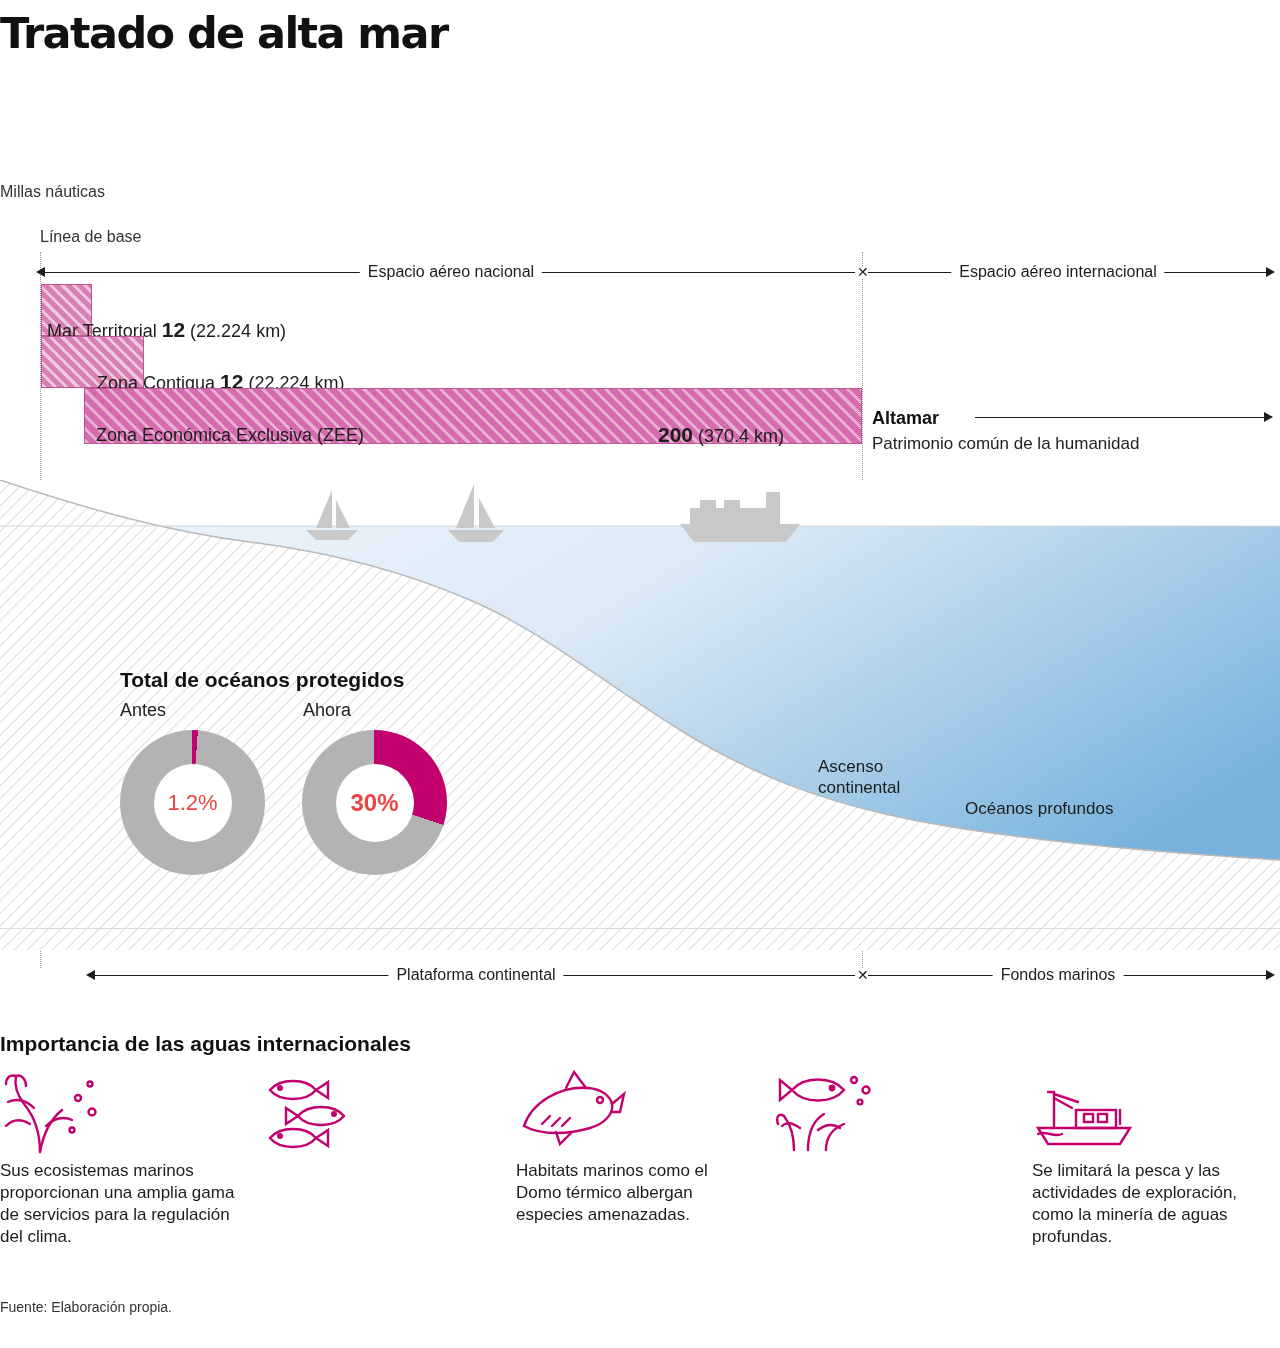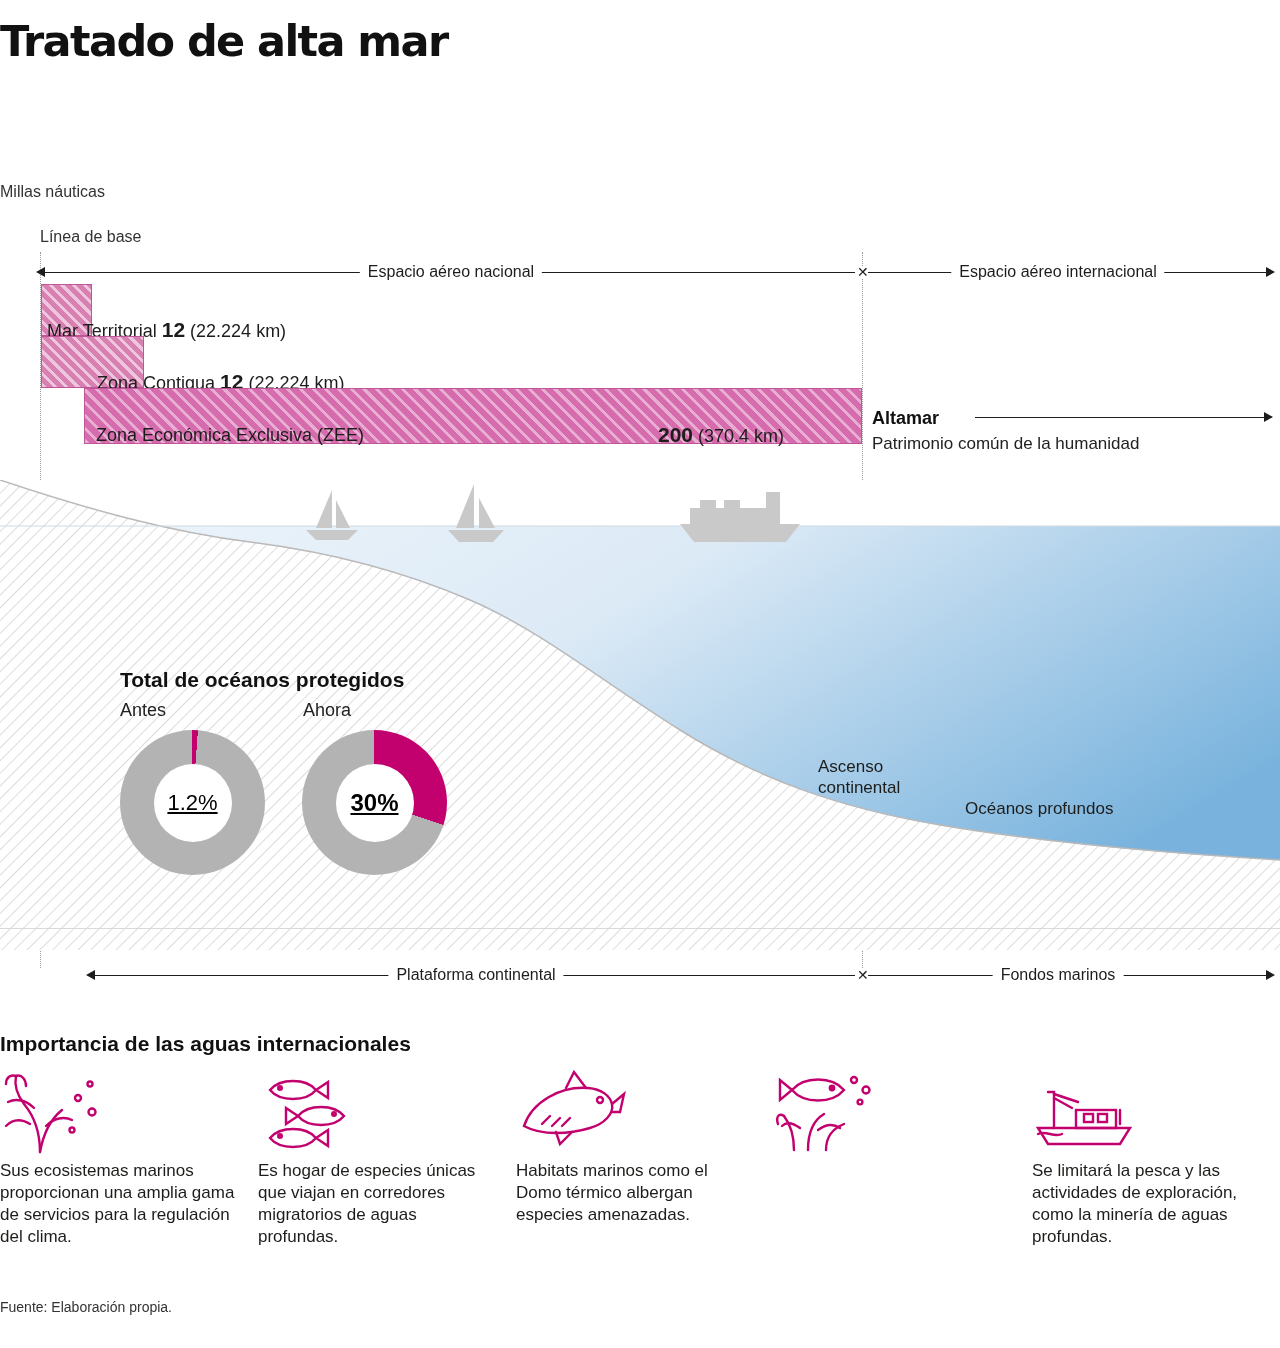--- a/index.html
+++ b/index.html
@@ -9,21 +9,21 @@
     background:#ffffff;
     font-family:"Liberation Sans", sans-serif;
     color:#1d1d1b;
     position:relative;
     overflow:hidden;
   }
   .wrap { position:relative; width:1280px; height:1348px; }
 
   
   .title {
-    position:absolute; left:0; top:16px;
+    position:absolute; left:0; top:8px;
     font-size:43px; font-weight:bold; letter-spacing:-1.6px;
     font-family:"DejaVu Sans", sans-serif;
     color:#111;
   }
   .subtitle {
     position:absolute; left:0; top:62px; width:1110px;
     font-size:20px; line-height:25px; color:#222;
   }
 
   .sec-title {
@@ -82,21 +82,21 @@
   .donutblock { position:absolute; }
   .donut-title { position:absolute; font-size:21px; font-weight:bold; color:#111; }
   .donut-sub { position:absolute; font-size:18px; color:#222; }
   .donut {
     position:absolute; width:145px; height:145px; border-radius:50%;
   }
   .donut .hole {
     position:absolute; left:50%; top:50%; width:78px; height:78px; margin:-39px 0 0 -39px;
     background:#fff; border-radius:50%;
     display:flex; align-items:center; justify-content:center;
-    font-size:24px; font-weight:bold; color:#000000;text-decoration:underline;
+    font-size:24px; font-weight:bold; color:#ef4444;
   }
   .donut .hole.small { font-size:22px; font-weight:normal; }
 
   .scenelabel { position:absolute; font-size:17px; color:#1d1d1b; line-height:21px; }
 
   
   .imp-title { position:absolute; left:0; top:1032px; font-size:21px; font-weight:bold; color:#111; }
   .cards { position:absolute; left:0; top:1068px; width:1016px; height:210px; }
   .card { position:absolute; width:238px; top:0; }
   .card .ico { height:92px; }
@@ -278,21 +278,20 @@
           <path d="M58,22 L70,14 L70,30 Z"></path>
             <circle cx="22" cy="20" r="1.8" fill="#c2006e"></circle>
           <path d="M40,48 C50,36 76,36 86,48 C76,60 50,60 40,48 Z"></path>
           <path d="M40,48 L28,40 L28,56 Z"></path>
             <circle cx="76" cy="46" r="1.8" fill="#c2006e"></circle>
           <path d="M12,70 C22,58 48,58 58,70 C48,82 22,82 12,70 Z"></path>
           <path d="M58,70 L70,62 L70,78 Z"></path>
             <circle cx="22" cy="68" r="1.8" fill="#c2006e"></circle>
         </svg>
       </div>
-      <p>Es hogar de especies únicas que viajan en corredores migratorios de aguas profundas.</p>
     </div>
 
     <div class="card" style="left:516px;">
       <div class="ico">
         <svg width="110" height="86" viewBox="0 0 110 86" fill="none" stroke="#c2006e" stroke-width="2.4" stroke-linecap="round">
           <path d="M8,58 C16,34 44,18 72,20 C86,21 94,28 96,36 C98,46 88,56 74,60 C54,66 26,68 8,58 Z"></path>
           <path d="M50,20 L58,4 L70,20"></path>
           <path d="M96,36 L108,26 L104,44 L96,44"></path>
           <circle cx="84" cy="32" r="3"></circle>
           <path d="M26,56 L34,48 M36,58 L44,50 M46,58 L54,50"></path>

